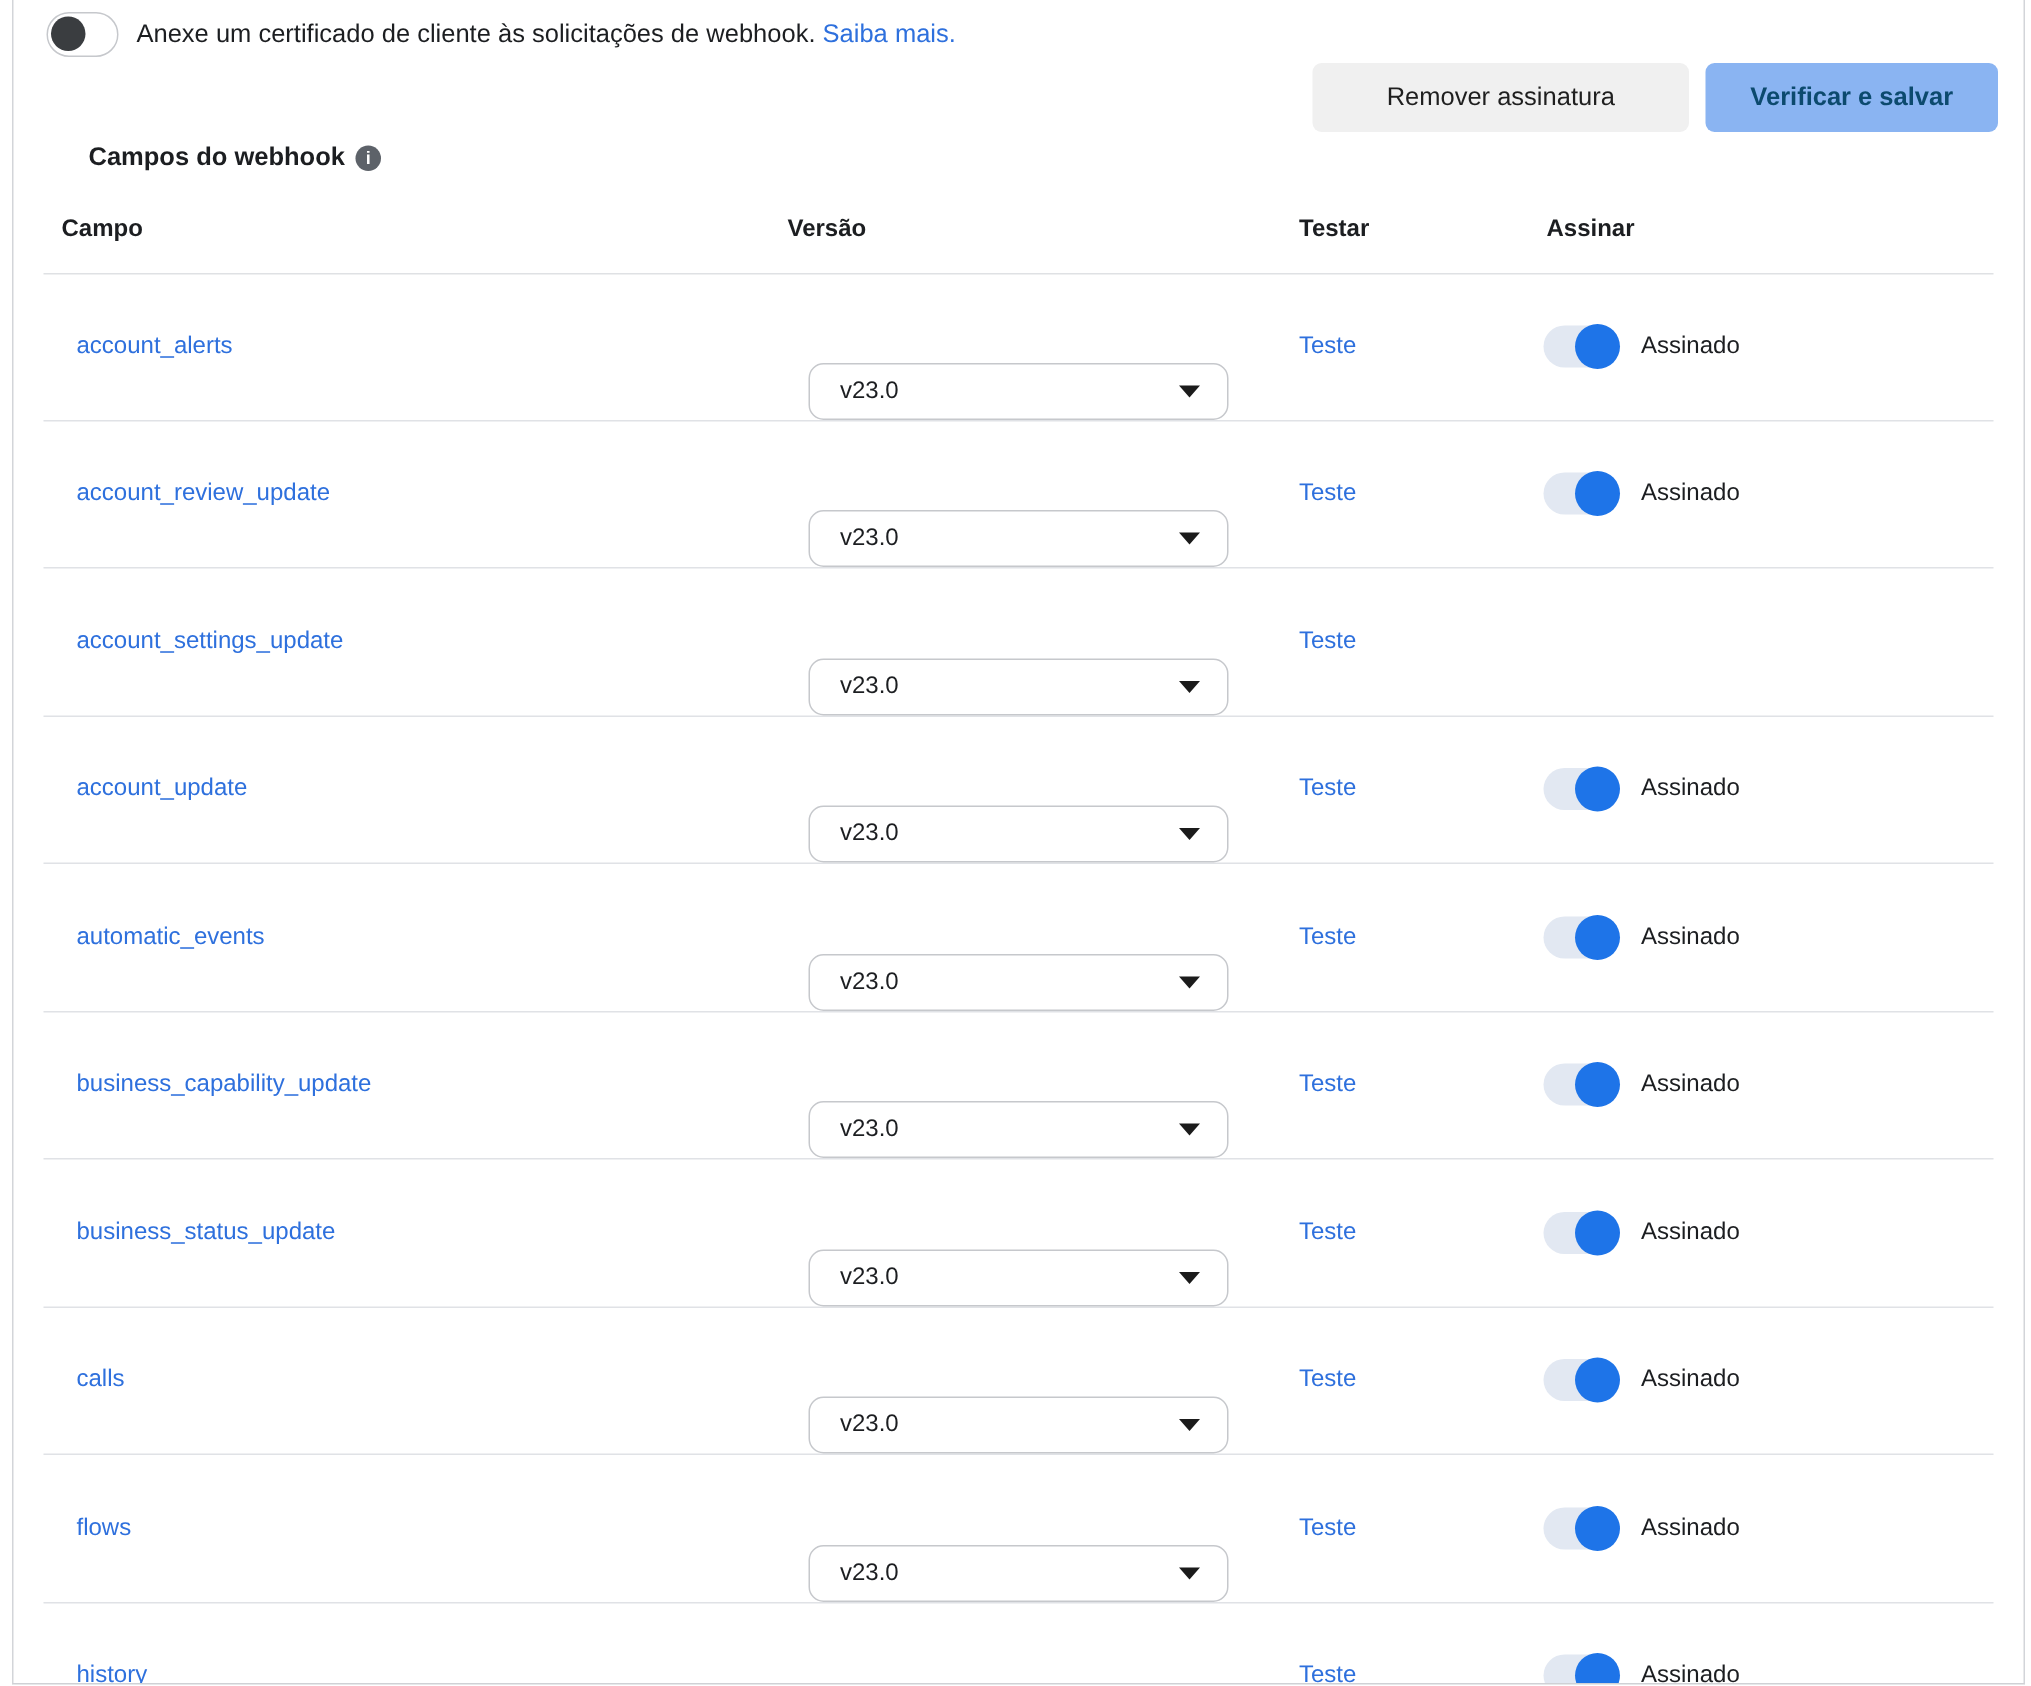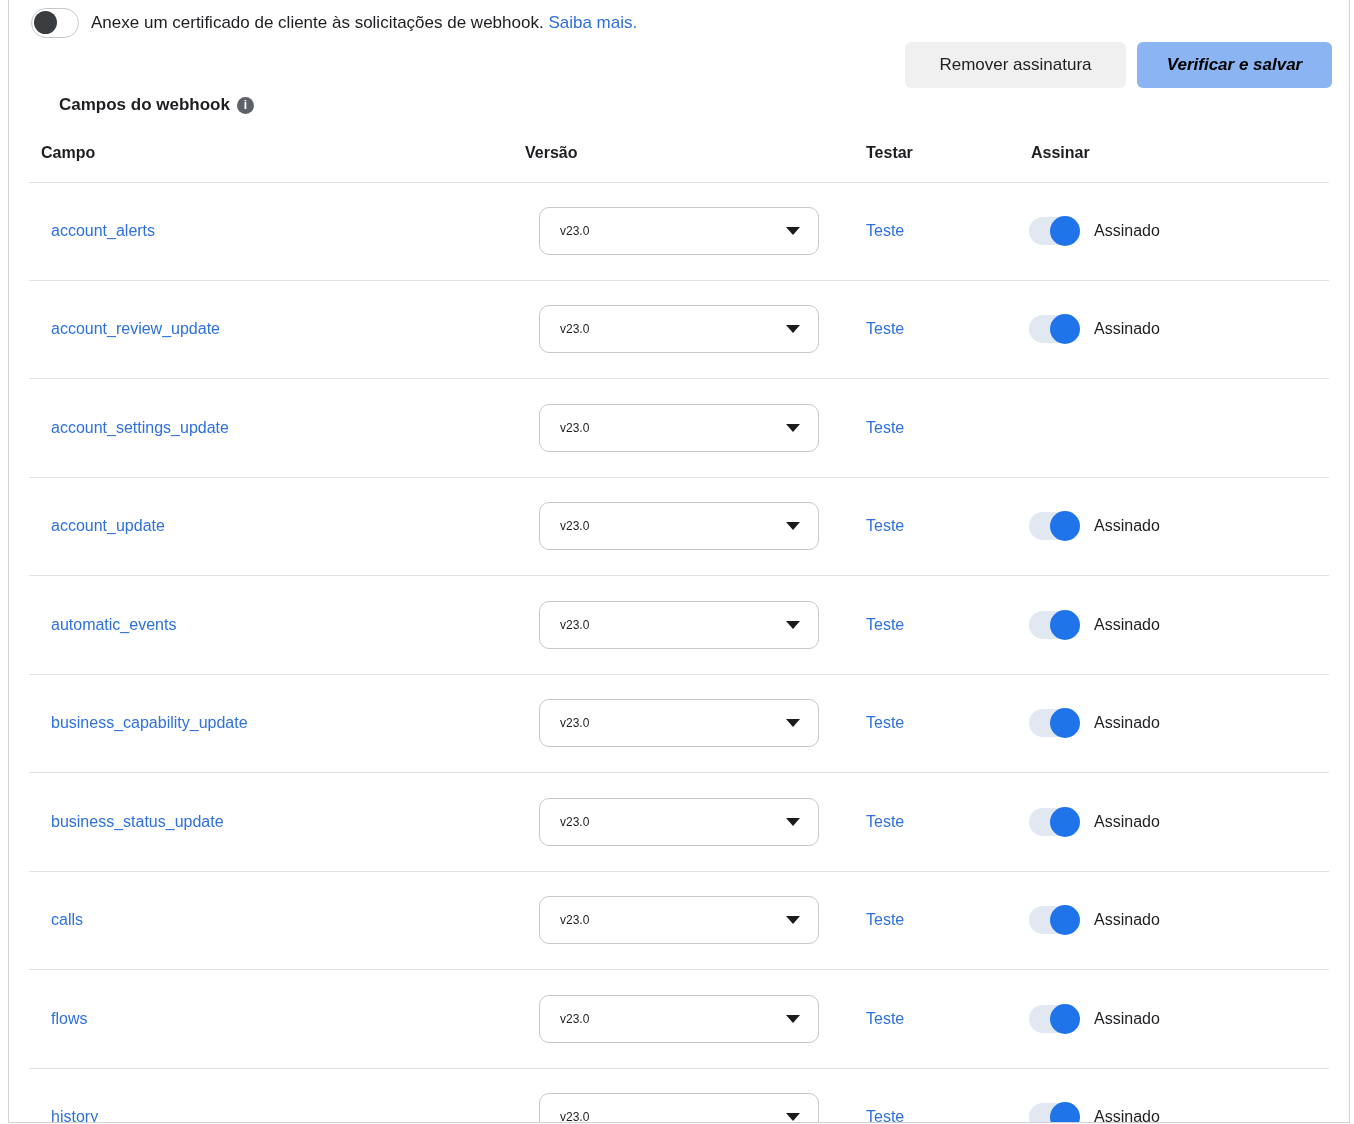--- a/index.html
+++ b/index.html
@@ -53,24 +53,24 @@
     position: absolute; top: 42px; right: 17px;
     display: flex; gap: 11px;
   }
   .btn {
     height: 46px; box-sizing: border-box;
     border: none; border-radius: 6px;
     font-family: inherit; font-size: 17px;
     display: flex; align-items: center; justify-content: center;
     cursor: pointer;
   }
-  .btn.secondary { width: 221px; background: #f0f0f0; color: #1f1f1f; }
+  .btn.secondary { width: 251px; background: #f0f0f0; color: #1f1f1f; }
   .btn.primary-disabled {
-    width: 195px; background: #8ab4f2; color: #000000;
-    font-weight: bold; cursor: default; font-style: italic;
+    width: 195px; background: #8ab4f2; color: #0c4a6e;
+    font-weight: bold; cursor: default;
   }
   
   .section-title {
     position: absolute; top: 95px; left: 22px;
     display: flex; align-items: center; gap: 7px;
     font-size: 17px; font-weight: bold; margin-left: 28px;
   }
   .info-icon {
     width: 17px; height: 17px; border-radius: 50%;
     background: #5d6269; color: #fff;
@@ -92,25 +92,25 @@
   .th.c-test    { left: 837px; }
   .th.c-sub     { left: 1002px; }
   .rows { position: absolute; top: 182px; left: 20px; right: 20px; }
   .row {
     position: relative; height: 97.5px;
     border-bottom: 1px solid #e0e2e6;
   }
   .cell { position: absolute; top: 50%; transform: translateY(-50%); }
   .field-link { left: 22px; font-size: 16px; }
   .dropdown {
-    left: 510px; width: 280px; height: 48px; box-sizing: border-box;
+    left: 510px; width: 280px; height: 38px; box-sizing: border-box;
     background: #fff; border: 1px solid #c6c8cc; border-radius: 10px;
     display: flex; align-items: center;
     padding: 0 18px 0 20px;
-    font-size: 12px; color: #1c1e21; cursor: pointer;
+    font-size: 16px; color: #1c1e21; cursor: pointer; margin-top: 30px;
   }
   .dropdown .arrow {
     margin-left: auto;
     width: 0; height: 0;
     border-left: 7px solid transparent;
     border-right: 7px solid transparent;
     border-top: 8px solid #1b1b1b;
   }
   .test-link { left: 837px; font-size: 16px; }
   .sub-group {

